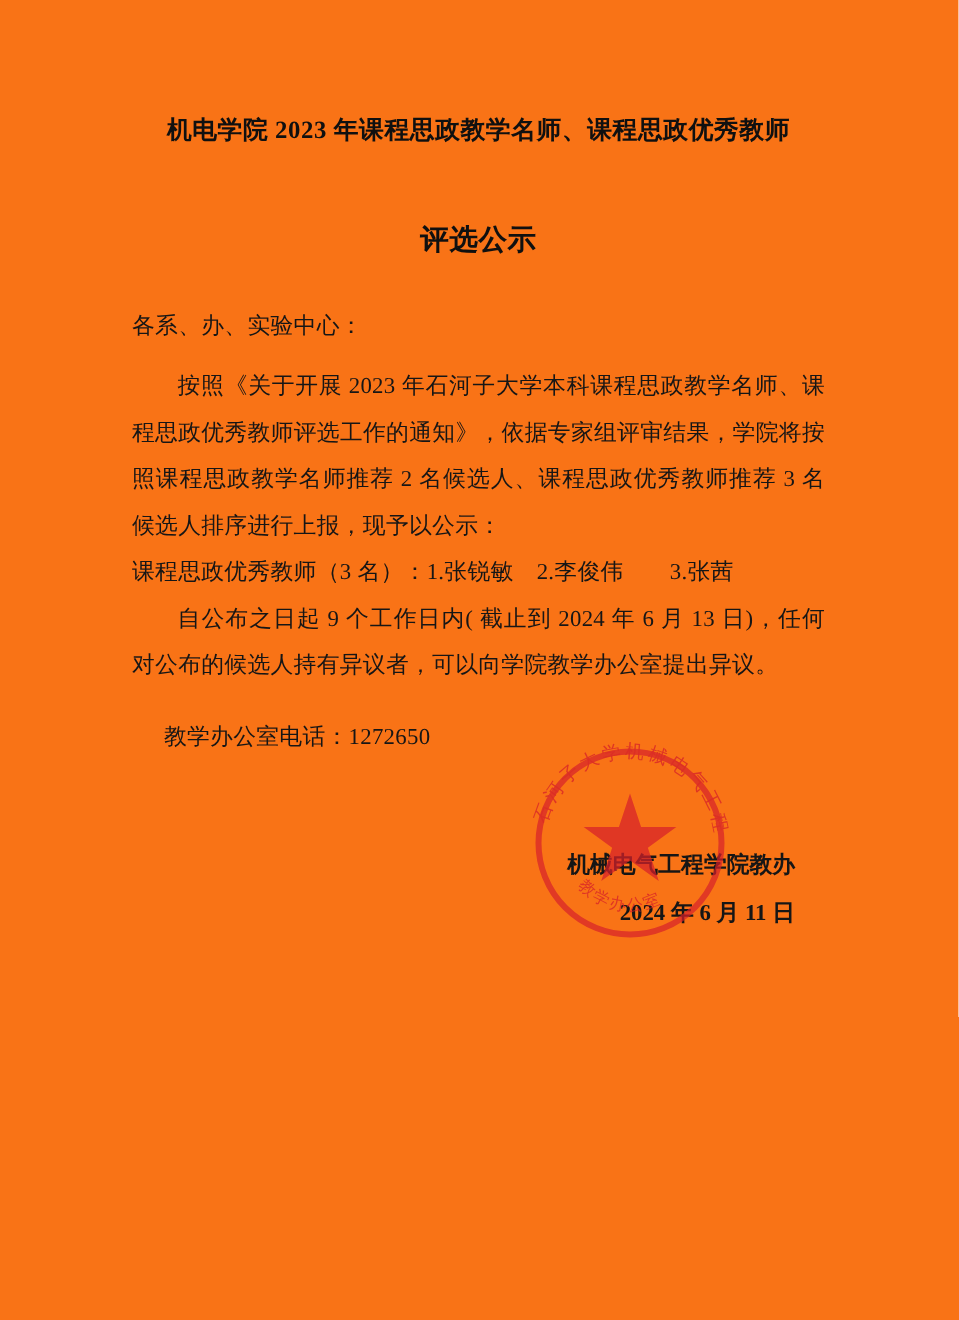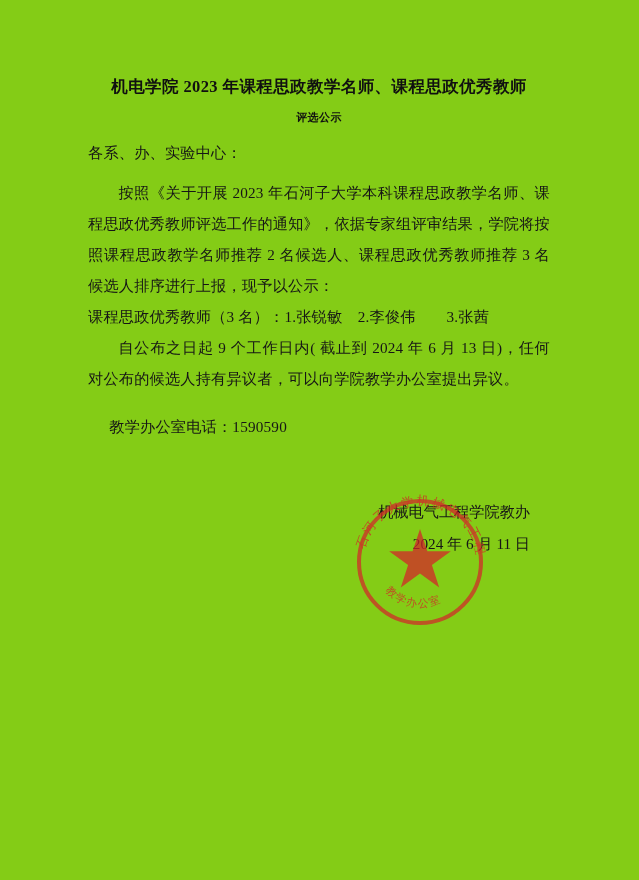--- a/index.html
+++ b/index.html
@@ -11,46 +11,47 @@
     width: 639px;
     height: 880px;
     position: relative;
     font-family: "Liberation Serif", "DejaVu Serif", serif;
     color: #1a1a1a;
     overflow: hidden;
   }
   .page {
     position: absolute;
     inset: 0;
-    background: #84cc16;
+    background: #f97316;
   }
   .doc {
     position: absolute;
     left: 88px;
     top: 72px;
     width: 462px;
   }
   .title {
     text-align: center;
     font-weight: bold;
     font-size: 16.5px;
     line-height: 30px;
     letter-spacing: 0.4px;
     color: #101010;
   }
   .title-line2 {
     text-align: center;
     font-weight: bold;
-    font-size: 11px;
+    font-size: 19px;
     line-height: 30px;
     letter-spacing: 0.4px;
     color: #101010;
+    margin-top: 44px;
   }
   .body-block {
-    margin-top: 5px;
+    margin-top: 26px;
     font-size: 15.2px;
     line-height: 31px;
     color: #161616;
     letter-spacing: 0.2px;
   }
   .p {
     margin: 0;
     text-align: justify;
     text-justify: inter-ideograph;
   }
@@ -66,20 +67,21 @@
   }
   .signature {
     margin-top: 54px;
     text-align: right;
     padding-right: 20px;
     font-size: 15.2px;
     line-height: 32px;
     color: #161616;
     position: relative;
     z-index: 1;
+    font-weight: bold;
   }
   .stamp {
     position: absolute;
     left: 345px;
     top: 487px;
     width: 150px;
     height: 150px;
     z-index: 3;
     opacity: 0.82;
     pointer-events: none;
@@ -107,21 +109,21 @@
 
       <div class="gap"></div>
 
       <p class="p indent">按照《关于开展 2023 年石河子大学本科课程思政教学名师、课程思政优秀教师评选工作的通知》，依据专家组评审结果，学院将按照课程思政教学名师推荐 2 名候选人、课程思政优秀教师推荐 3 名候选人排序进行上报，现予以公示：</p>
 
 
       <p class="p">课程思政优秀教师（3 名）：1.张锐敏　2.李俊伟　　3.张茜</p>
 
       <p class="p indent">自公布之日起 9 个工作日内( 截止到 2024 年 6 月 13 日)，任何对公布的候选人持有异议者，可以向学院教学办公室提出异议。</p>
 
-      <p class="p phone">教学办公室电话：1590590</p>
+      <p class="p phone">教学办公室电话：1272650</p>
 
     </div>
 
     <div class="signature">
       <div>机械电气工程学院教办</div>
       <div class="date-line">2024 年 6 月 11 日</div>
     </div>
 
   </div>
 

